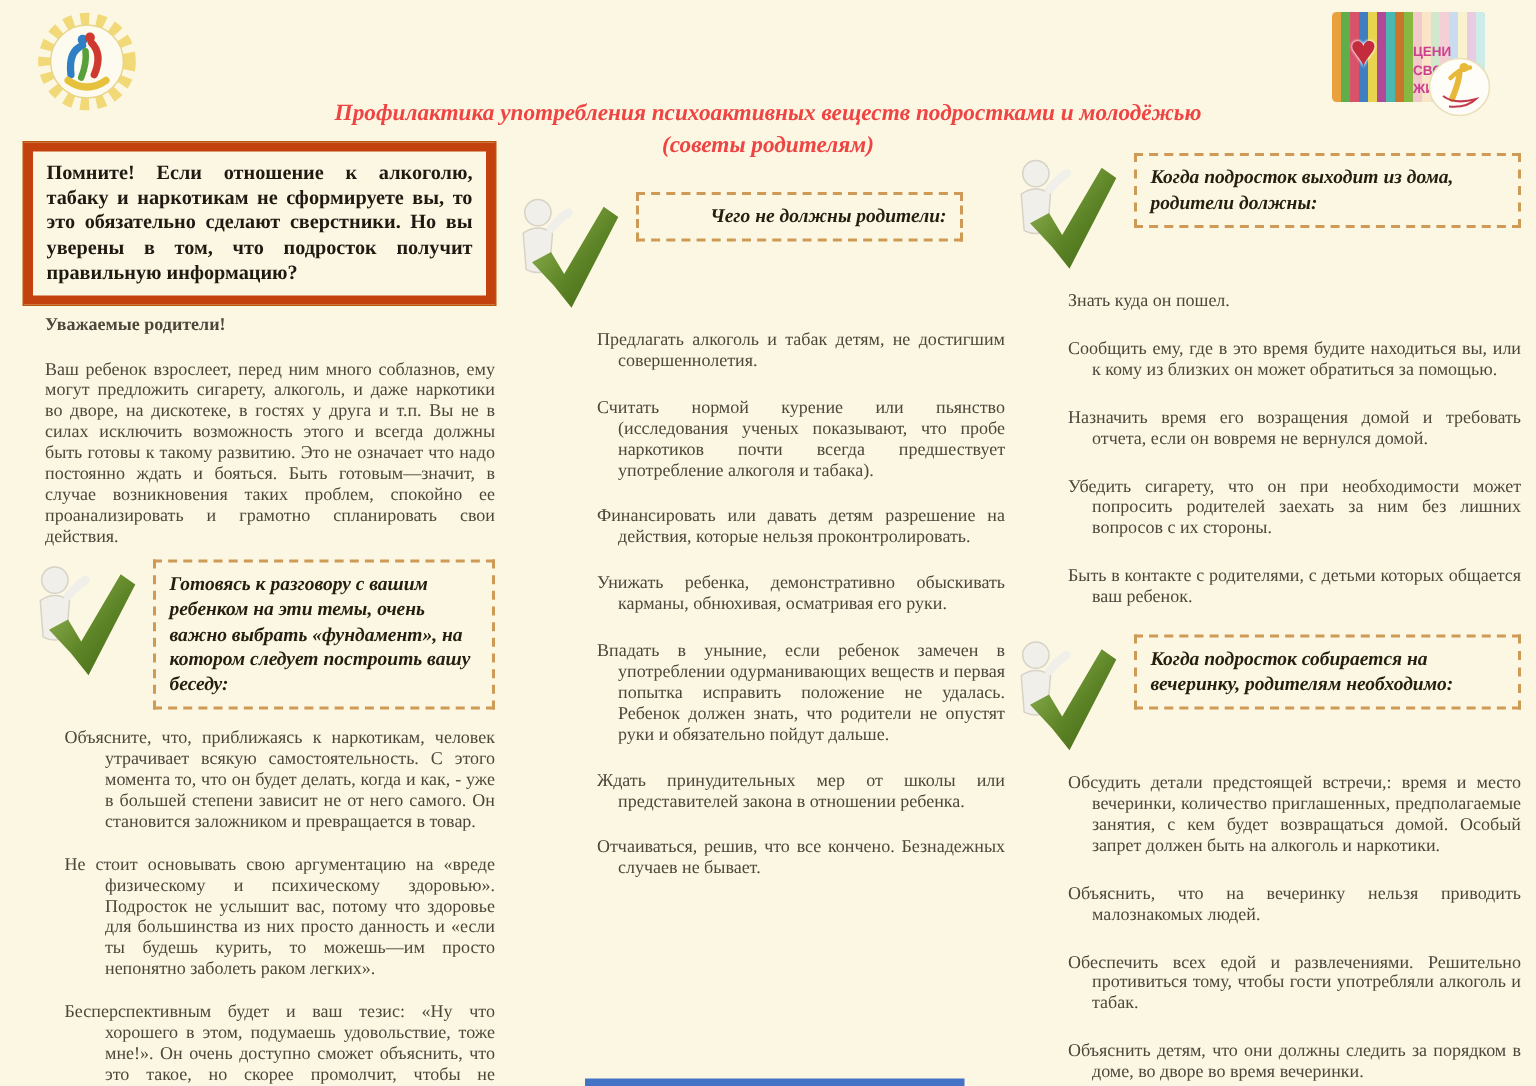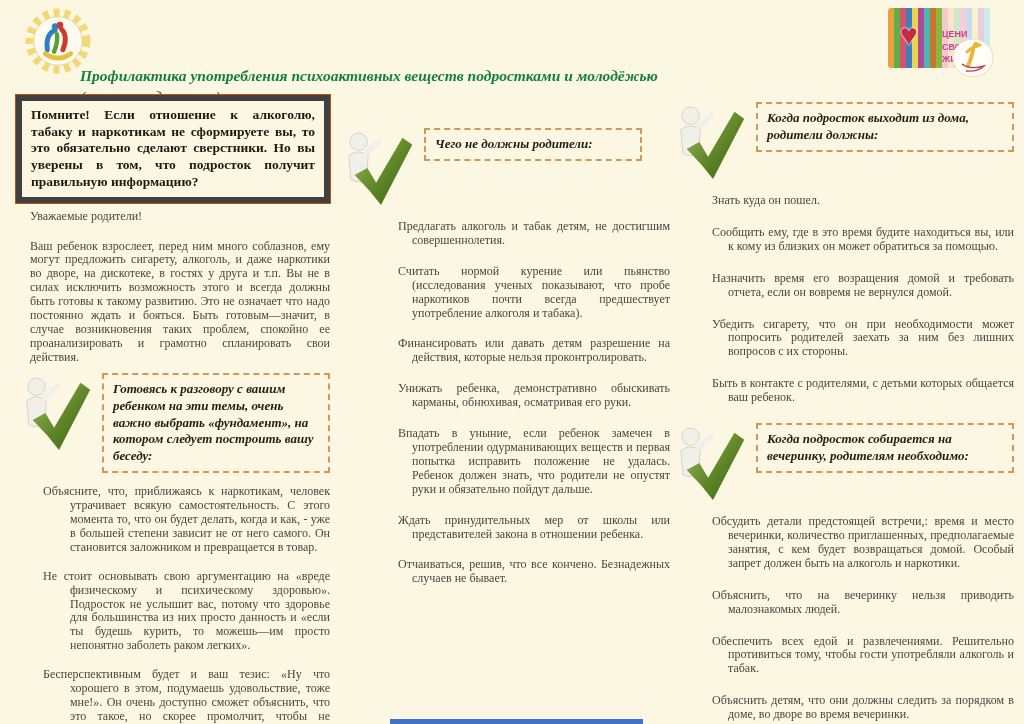--- a/index.html
+++ b/index.html
@@ -11,21 +11,21 @@
   }
   
   .sun-logo{position:absolute; left:24px; top:6px; width:68px; height:70px;}
   .org-title{
     position:absolute; left:116px; top:36px; width:770px;
     font-size:13px; font-weight:bold; line-height:1.3; color:#3D2B16;
     text-align:left;
   }
   .main-title{
     position:absolute; left:80px; right:80px; top:66px;
-    color:#15803d; font-weight:bold; font-style:italic;
+    text-align:center; color:#ef4444; font-weight:bold; font-style:italic;
     font-size:15.5px; line-height:1.35;
   }
   .brand{
     position:absolute; left:888px; top:8px; width:102px; height:60px;
     background:#fff; border-radius:3px; overflow:hidden;
   }
   .brand-stripes{
     position:absolute; inset:0;
     background:repeating-linear-gradient(90deg,
       #E8A13C 0 6px,#5FAE4A 6px 12px,#D8536A 12px 18px,#3F7FC1 18px 24px,
@@ -43,37 +43,37 @@
     font-size:9px; font-weight:bold; color:#CC3F8E; line-height:1.4;
   }
   .mini-emblem{position:absolute; left:950px; top:36px; width:46px; height:44px;}
   
   .col{position:absolute; font-size:12px; line-height:1.16; text-align:justify;}
   #col-left{left:16px; top:95px; width:314px;}
   #col-mid{left:352px; top:118px; width:318px;}
   #col-right{left:684px; top:100px; width:330px;}
 
   .reminder-box{
-    border:6px solid #404040; outline:1px solid #B85508;
+    border:6px solid #c2410c; outline:1px solid #B85508;
     padding:6px 9px; font-weight:bold; font-size:13.5px; line-height:1.24;
     color:#1E1A12; text-align:justify; background:#FCF7E2;
   }
   .lwrap{margin-left:14px;}
-  .greet{margin:7px 0 0 0;}
+  .greet{margin:7px 0 0 0;font-weight:bold;}
   .intro{margin:16px 0 8px 0;}
 
   .sec-header{position:relative; margin:2px 0 12px 0; min-height:80px;}
   .check-icon{position:absolute; left:-10px; top:0; width:78px; height:84px;}
   .dashed-box{
     margin-left:72px; border:2px dashed #CE9A55; padding:6px 9px;
     font-weight:bold; font-style:italic; font-size:13px; line-height:1.3;
     color:#241D10; text-align:left; background:transparent;
   }
   .dashed-box.one-line{margin-top:10px;}
-  .dashed-box.mid{width:196px;}
+  .dashed-box.mid{width:196px;text-align:right;}
 
   #col-left .item{margin:0 0 15px 0; padding-left:40px; text-indent:-27px;}
   #col-mid .item{margin:0 0 17px 0; padding-left:60px; text-indent:-14px;}
   #col-right .item{margin:0 0 18px 0; padding-left:44px; text-indent:-16px;}
 
   .bottom-bar{
     position:absolute; left:390px; bottom:0; width:253px; height:5px;
     background:#4472C4;
   }
 </style>

